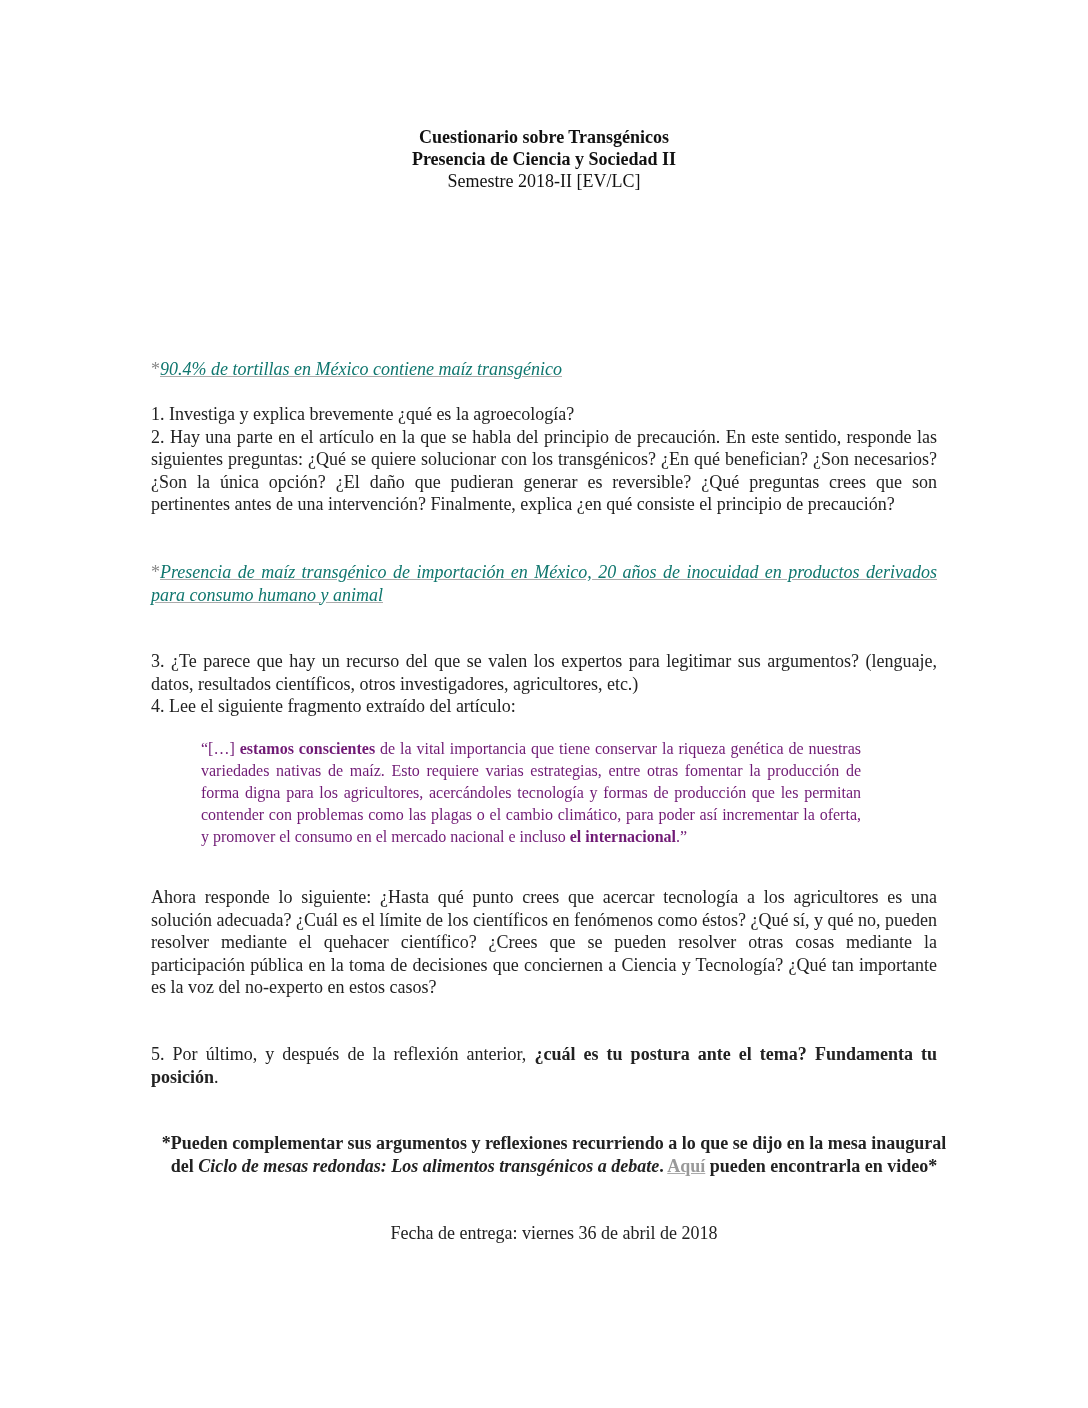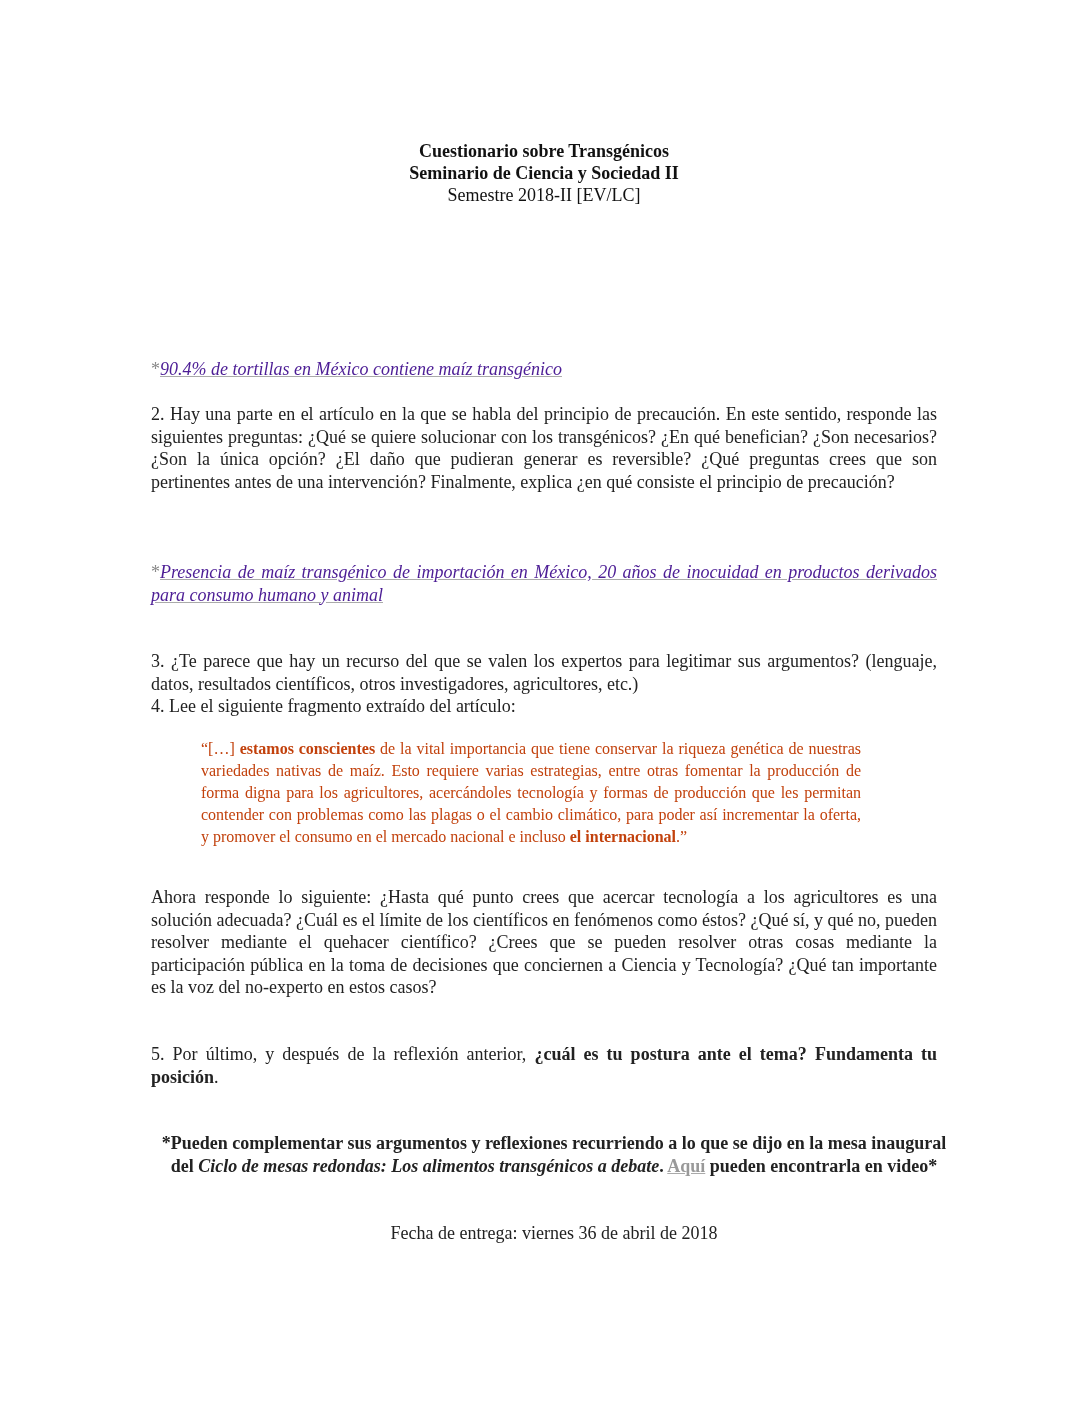--- a/index.html
+++ b/index.html
@@ -16,59 +16,59 @@
       color: #222222;
     }
     .page {
       position: absolute;
       left: 0; top: 0;
       width: 1088px;
       height: 1408px;
     }
     .header {
       position: absolute;
-      top: 140px;
+      top: 126px;
       left: 0;
       width: 1088px;
       text-align: center;
       font-size: 18px;
       line-height: 22px;
       color: #111;
     }
     .header .t1, .header .t2 { font-weight: bold; display: block; }
     .header .t3 { display: block; }
 
     .block {
       position: absolute;
       left: 151px;
       width: 786px;
       font-size: 18px;
       line-height: 22.5px;
       text-align: justify;
       color: #222;
     }
     .link {
-      color: #4c1d95;
+      color: #0f766e;
       font-style: italic;
       text-decoration: underline;
       text-decoration-color: #aaaaaa;
       cursor: pointer;
     }
     .star { color: #888; }
     .p { display: block; margin: 0; }
 
     .quote {
       position: absolute;
       left: 201px;
       width: 660px;
       top: 738px;
       font-size: 16px;
       line-height: 22px;
       text-align: justify;
-      color: #c2410c;
+      color: #701a75;
     }
     .quote b { font-weight: bold; }
 
     .bold { font-weight: bold; }
     .center {
       position: absolute;
       left: 161px;
       width: 786px;
       text-align: center;
       font-size: 18px;
@@ -82,30 +82,31 @@
       cursor: pointer;
     }
   </style>
 </head>
 <body>
 
 <div class="page">
 
   <div class="header">
     <span class="t1">Cuestionario sobre Transgénicos</span>
-    <span class="t2">Seminario de Ciencia y Sociedad II</span>
+    <span class="t2">Presencia de Ciencia y Sociedad II</span>
     <span class="t3">Semestre 2018-II [EV/LC]</span>
   </div>
 
 
   <div class="block" style="top:358px;">
     <span class="star">*</span><span class="link">90.4% de tortillas en México contiene maíz transgénico</span>
   </div>
 
   <div class="block" style="top:403px;">
+    <span class="p">1. Investiga y explica brevemente ¿qué es la agroecología?</span>
     <span class="p">2. Hay una parte en el artículo en la que se habla del principio de precaución. En este sentido, responde las siguientes preguntas: ¿Qué se quiere solucionar con los transgénicos? ¿En qué benefician? ¿Son necesarios? ¿Son la única opción? ¿El daño que pudieran generar es reversible? ¿Qué preguntas crees que son pertinentes antes de una intervención? Finalmente, explica ¿en qué consiste el principio de precaución?</span>
   </div>
 
   <div class="block" style="top:561px;">
     <span class="star">*</span><span class="link">Presencia de maíz transgénico de importación en México, 20 años de inocuidad en productos derivados para consumo humano y animal</span>
   </div>
 
   <div class="block" style="top:628px;margin-top:22px;">
     <span class="p">3. ¿Te parece que hay un recurso del que se valen los expertos para legitimar sus argumentos? (lenguaje, datos, resultados científicos, otros investigadores, agricultores, etc.)</span>
     <span class="p">4. Lee el siguiente fragmento extraído del artículo:</span>

